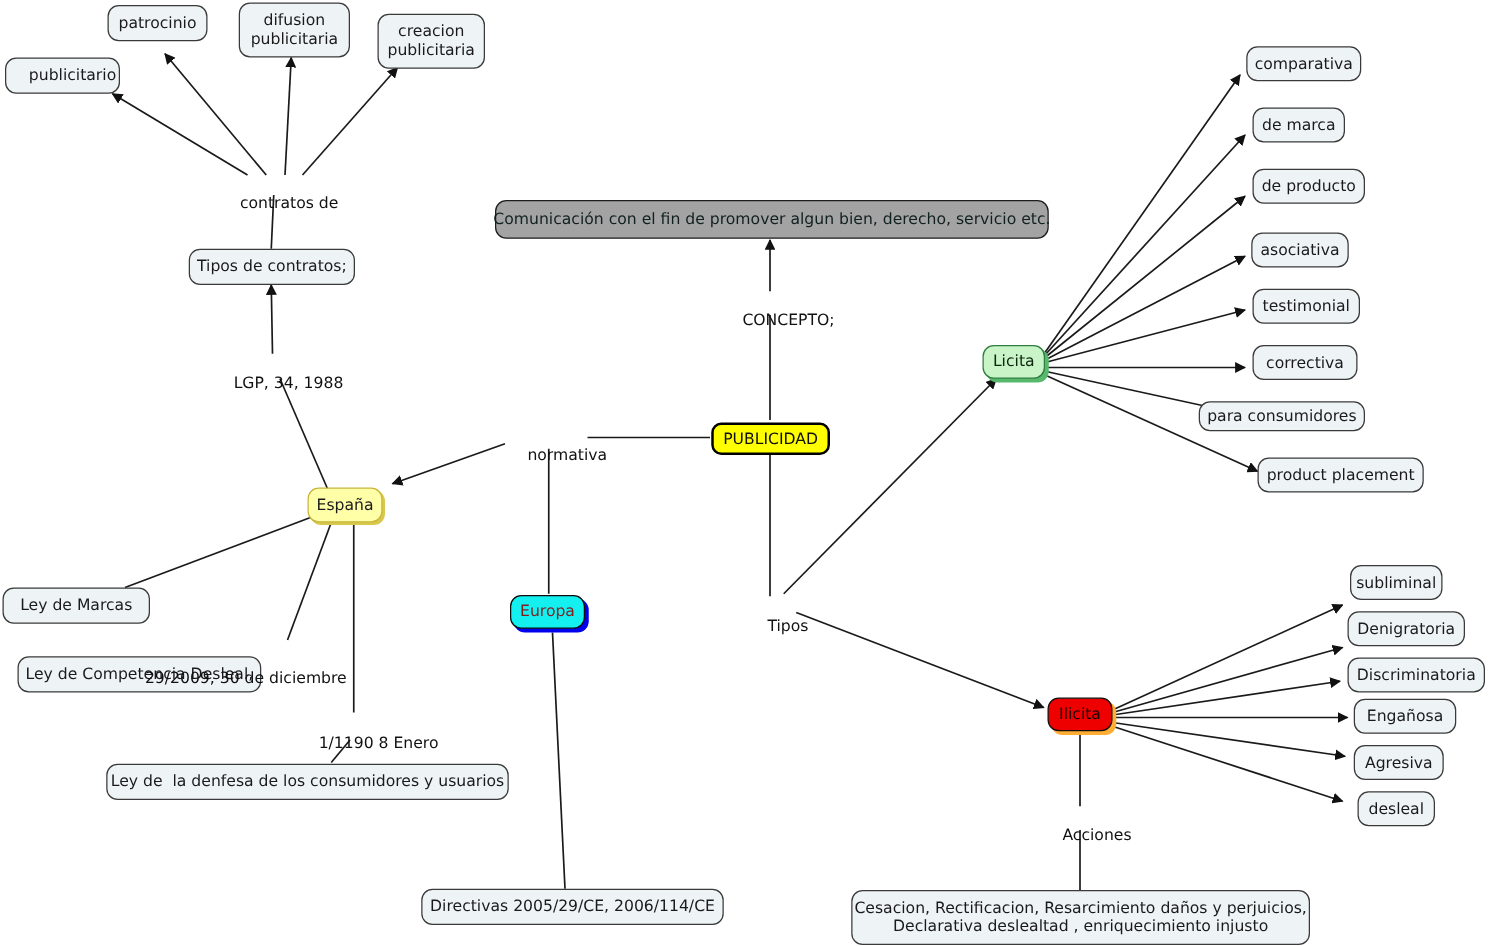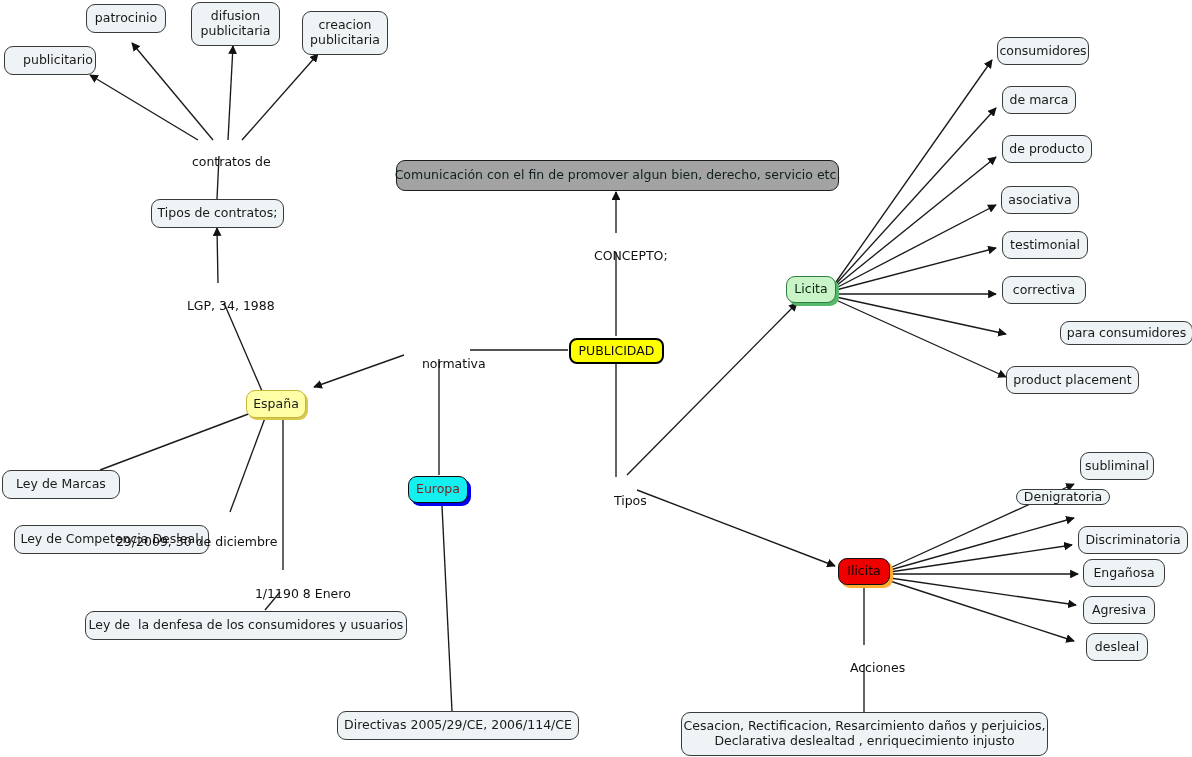--- a/index.html
+++ b/index.html
@@ -252,52 +252,52 @@
 
   <div class="link-label" style="left:598px; top:480px;">
     <span>Tipos</span>
   </div>
 
   <div class="node n-green" style="left:786px; top:276px; width:50px; height:27px;">
     <span>Licita</span>
   </div>
 
   <div class="node n-plain" style="left:997px; top:37px; width:92px; height:28px;">
-    <span>consumidores</span>
+    <span>comparativa</span>
   </div>
   <div class="node n-plain" style="left:1002px; top:86px; width:74px; height:28px;">
     <span>de marca</span>
   </div>
   <div class="node n-plain" style="left:1002px; top:135px; width:90px; height:28px;">
     <span>de producto</span>
   </div>
   <div class="node n-plain" style="left:1001px; top:186px; width:78px; height:28px;">
     <span>asociativa</span>
   </div>
   <div class="node n-plain" style="left:1002px; top:231px; width:86px; height:28px;">
     <span>testimonial</span>
   </div>
   <div class="node n-plain" style="left:1002px; top:276px; width:84px; height:28px;">
     <span>correctiva</span>
   </div>
-  <div class="node n-plain" style="left:1060px; top:321px; width:133px; height:24px;">
+  <div class="node n-plain" style="left:959px; top:321px; width:133px; height:24px;">
     <span>para consumidores</span>
   </div>
   <div class="node n-plain" style="left:1006px; top:366px; width:133px; height:28px;">
     <span>product placement</span>
   </div>
 
   <div class="node n-red" style="left:838px; top:558px; width:52px; height:27px;">
     <span>Ilicita</span>
   </div>
 
   <div class="node n-plain" style="left:1080px; top:452px; width:74px; height:28px;">
     <span>subliminal</span>
   </div>
-  <div class="node n-plain" style="left:1016px; top:489px; width:94px; height:16px;">
+  <div class="node n-plain" style="left:1078px; top:489px; width:94px; height:28px;">
     <span>Denigratoria</span>
   </div>
   <div class="node n-plain" style="left:1078px; top:526px; width:110px; height:28px;">
     <span>Discriminatoria</span>
   </div>
   <div class="node n-plain" style="left:1083px; top:559px; width:82px; height:28px;">
     <span>Engañosa</span>
   </div>
   <div class="node n-plain" style="left:1083px; top:596px; width:72px; height:28px;">
     <span>Agresiva</span>

